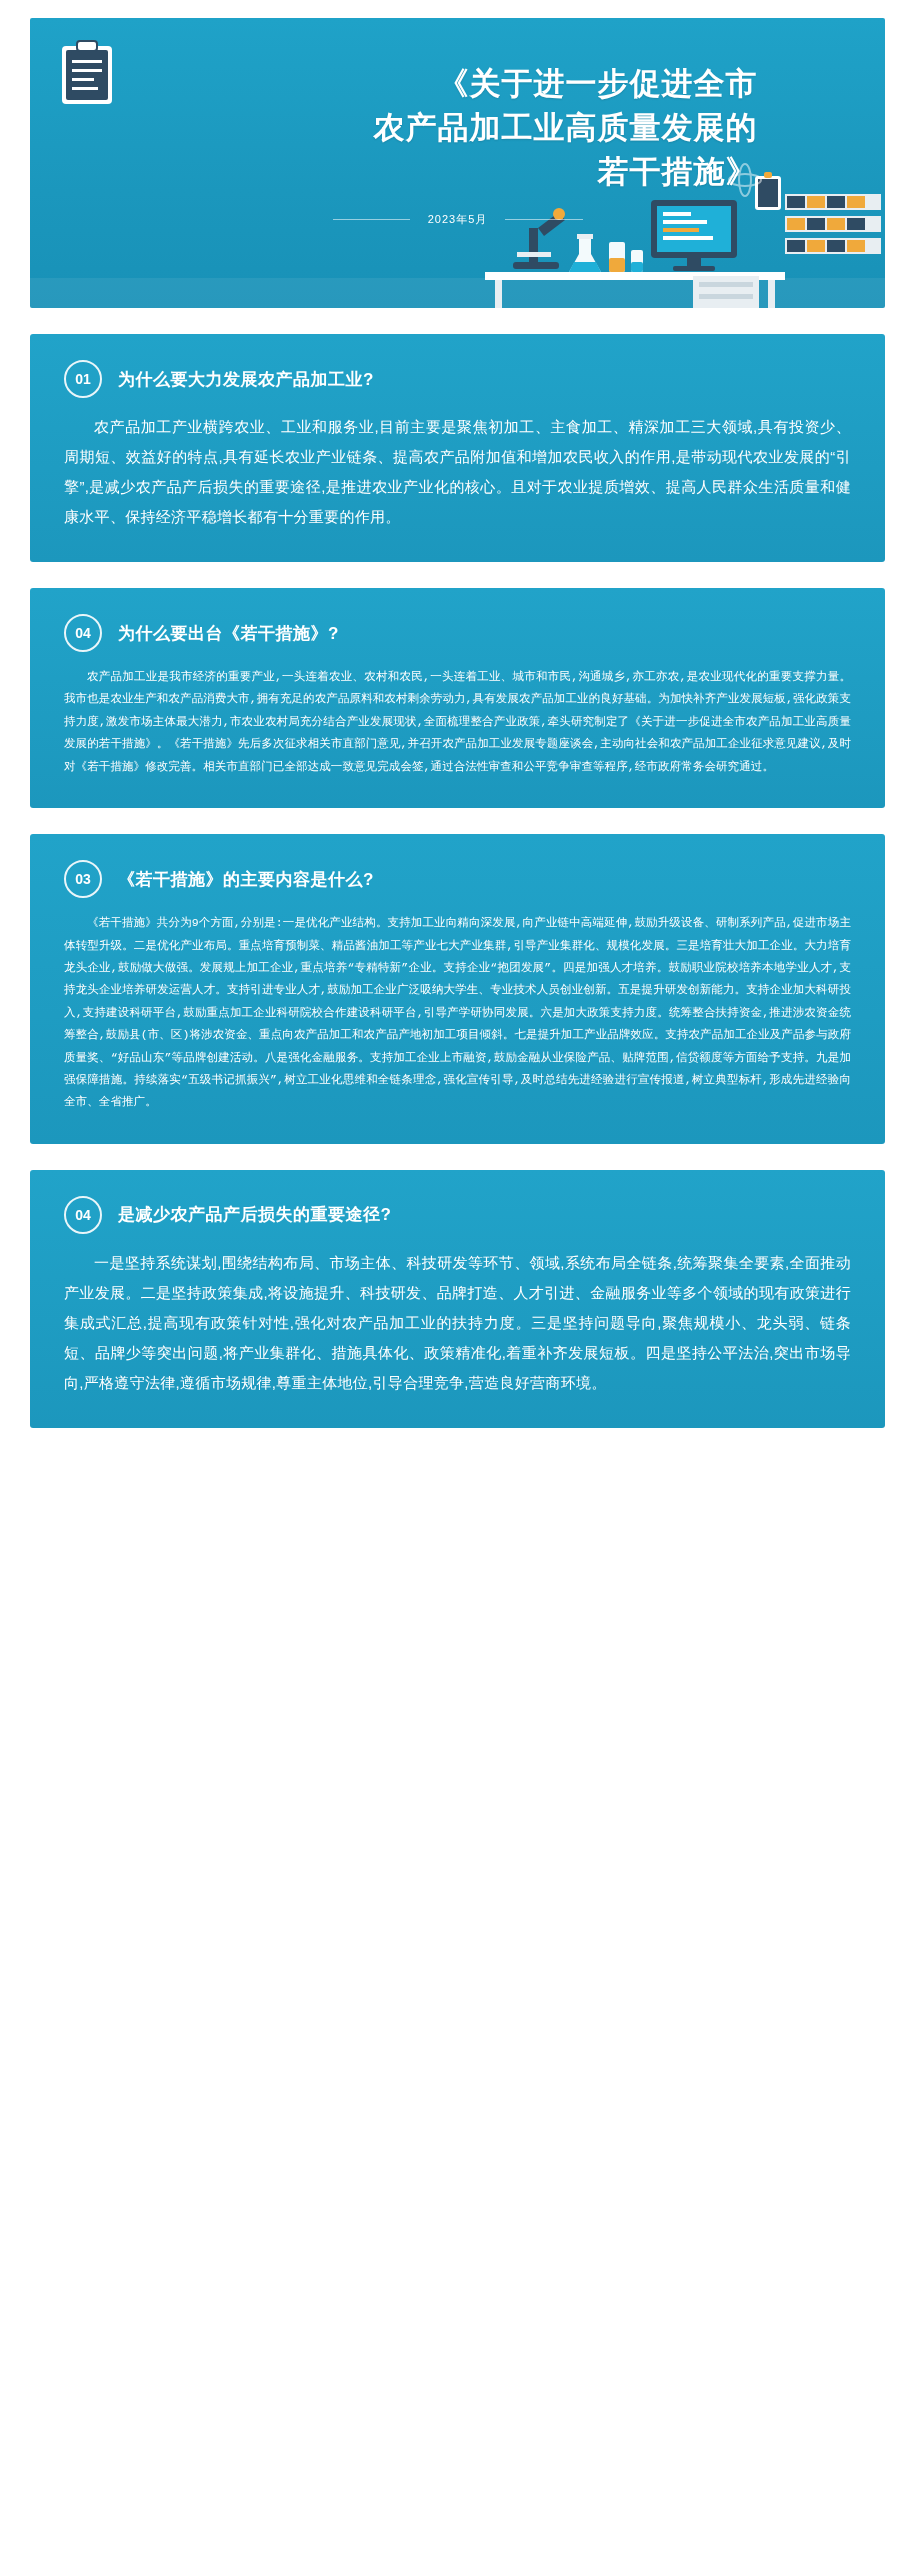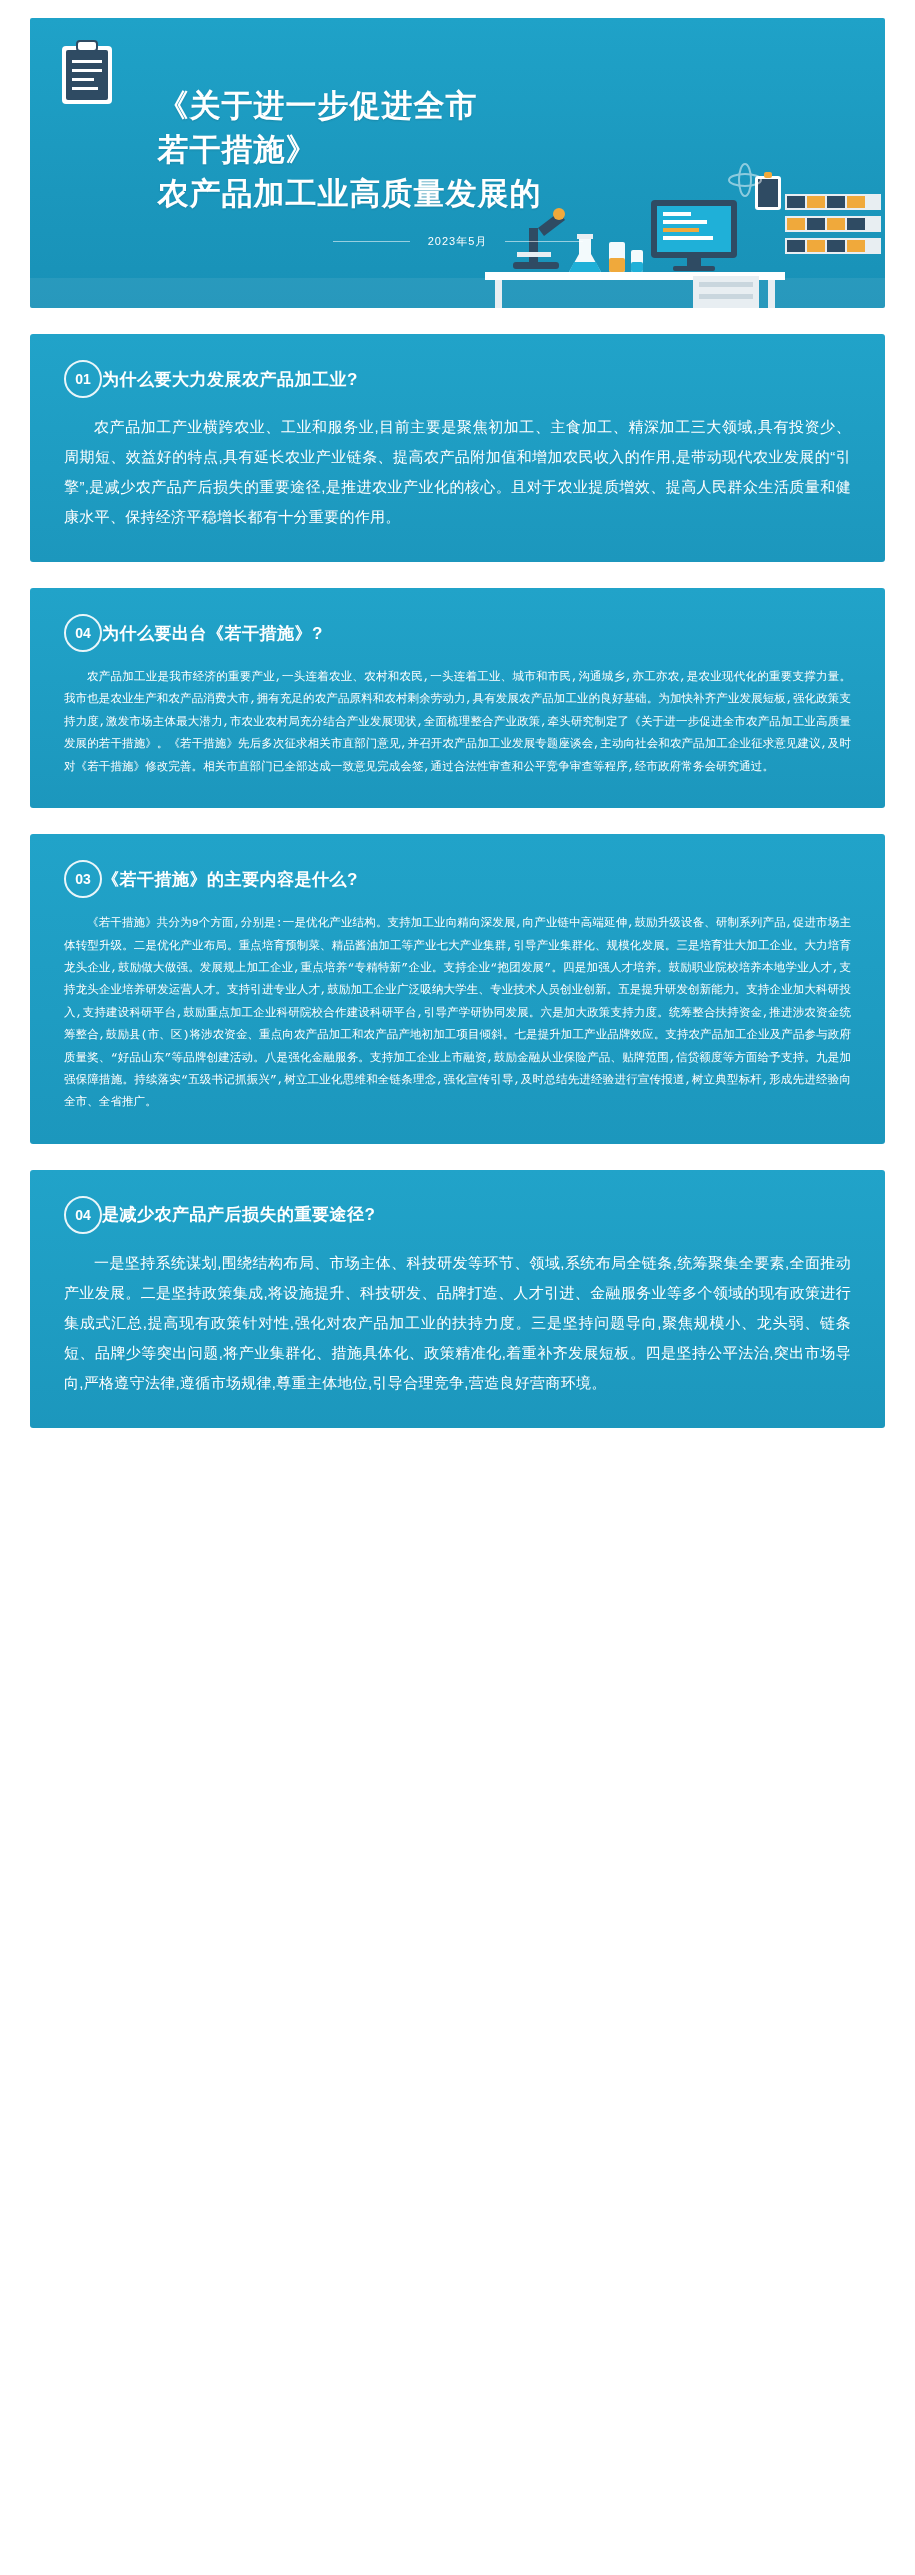--- a/index.html
+++ b/index.html
@@ -30,22 +30,22 @@
     width: 855px;
     height: 290px;
     background: #1e9ec4;
     background: linear-gradient(180deg, #1fa2c8 0%, #1b97bd 60%, #1891b7 100%);
     overflow: hidden;
     border-radius: 2px;
   }
   .hero-title-block {
     position: relative;
     z-index: 4;
-    padding-top: 66px;
-    text-align: left;
+    padding-top: 44px;
+    text-align: right;
   }
   .hero-title {
     color: #ffffff;
     font-size: 31px;
     line-height: 1.42;
     letter-spacing: 1px;
     font-weight: bold;
     text-shadow: 0 1px 2px rgba(0,0,0,0.12);
     margin: 0 auto;
     width: 600px;
@@ -106,20 +106,21 @@
     background: linear-gradient(180deg, #21a3c9 0%, #1c97bd 100%);
     border-radius: 3px;
     margin-top: 26px;
     padding: 26px 34px 30px 34px;
     box-sizing: border-box;
     color: #ffffff;
   }
   .card-head {
     display: flex;
     align-items: center;
+    gap: 16px;
     margin-bottom: 6px;
     text-align: center;
   }
   .num-badge {
     width: 34px;
     height: 34px;
     border: 2px solid rgba(255,255,255,0.9);
     border-radius: 50%;
     display: flex;
     align-items: center;
@@ -240,22 +241,22 @@
           <g opacity="0.5" fill="none" stroke="#ffffff" stroke-width="2">
             <ellipse cx="290" cy="22" rx="16" ry="6"></ellipse>
             <ellipse cx="290" cy="22" rx="6" ry="16"></ellipse>
           </g>
         </svg>
       </div>
 
       <div class="hero-title-block">
         <div class="hero-title">
           <div>《关于进一步促进全市</div>
+          <div>农产品加工业高质量发展的</div>
           <div>若干措施》</div>
-          <div>农产品加工业高质量发展的</div>
         </div>
         <div class="hero-rule">
           <span class="line"></span>
           <span class="hero-date">2023年5月</span>
           <span class="line"></span>
         </div>
       </div>
     </div>
 
     <div class="card">

